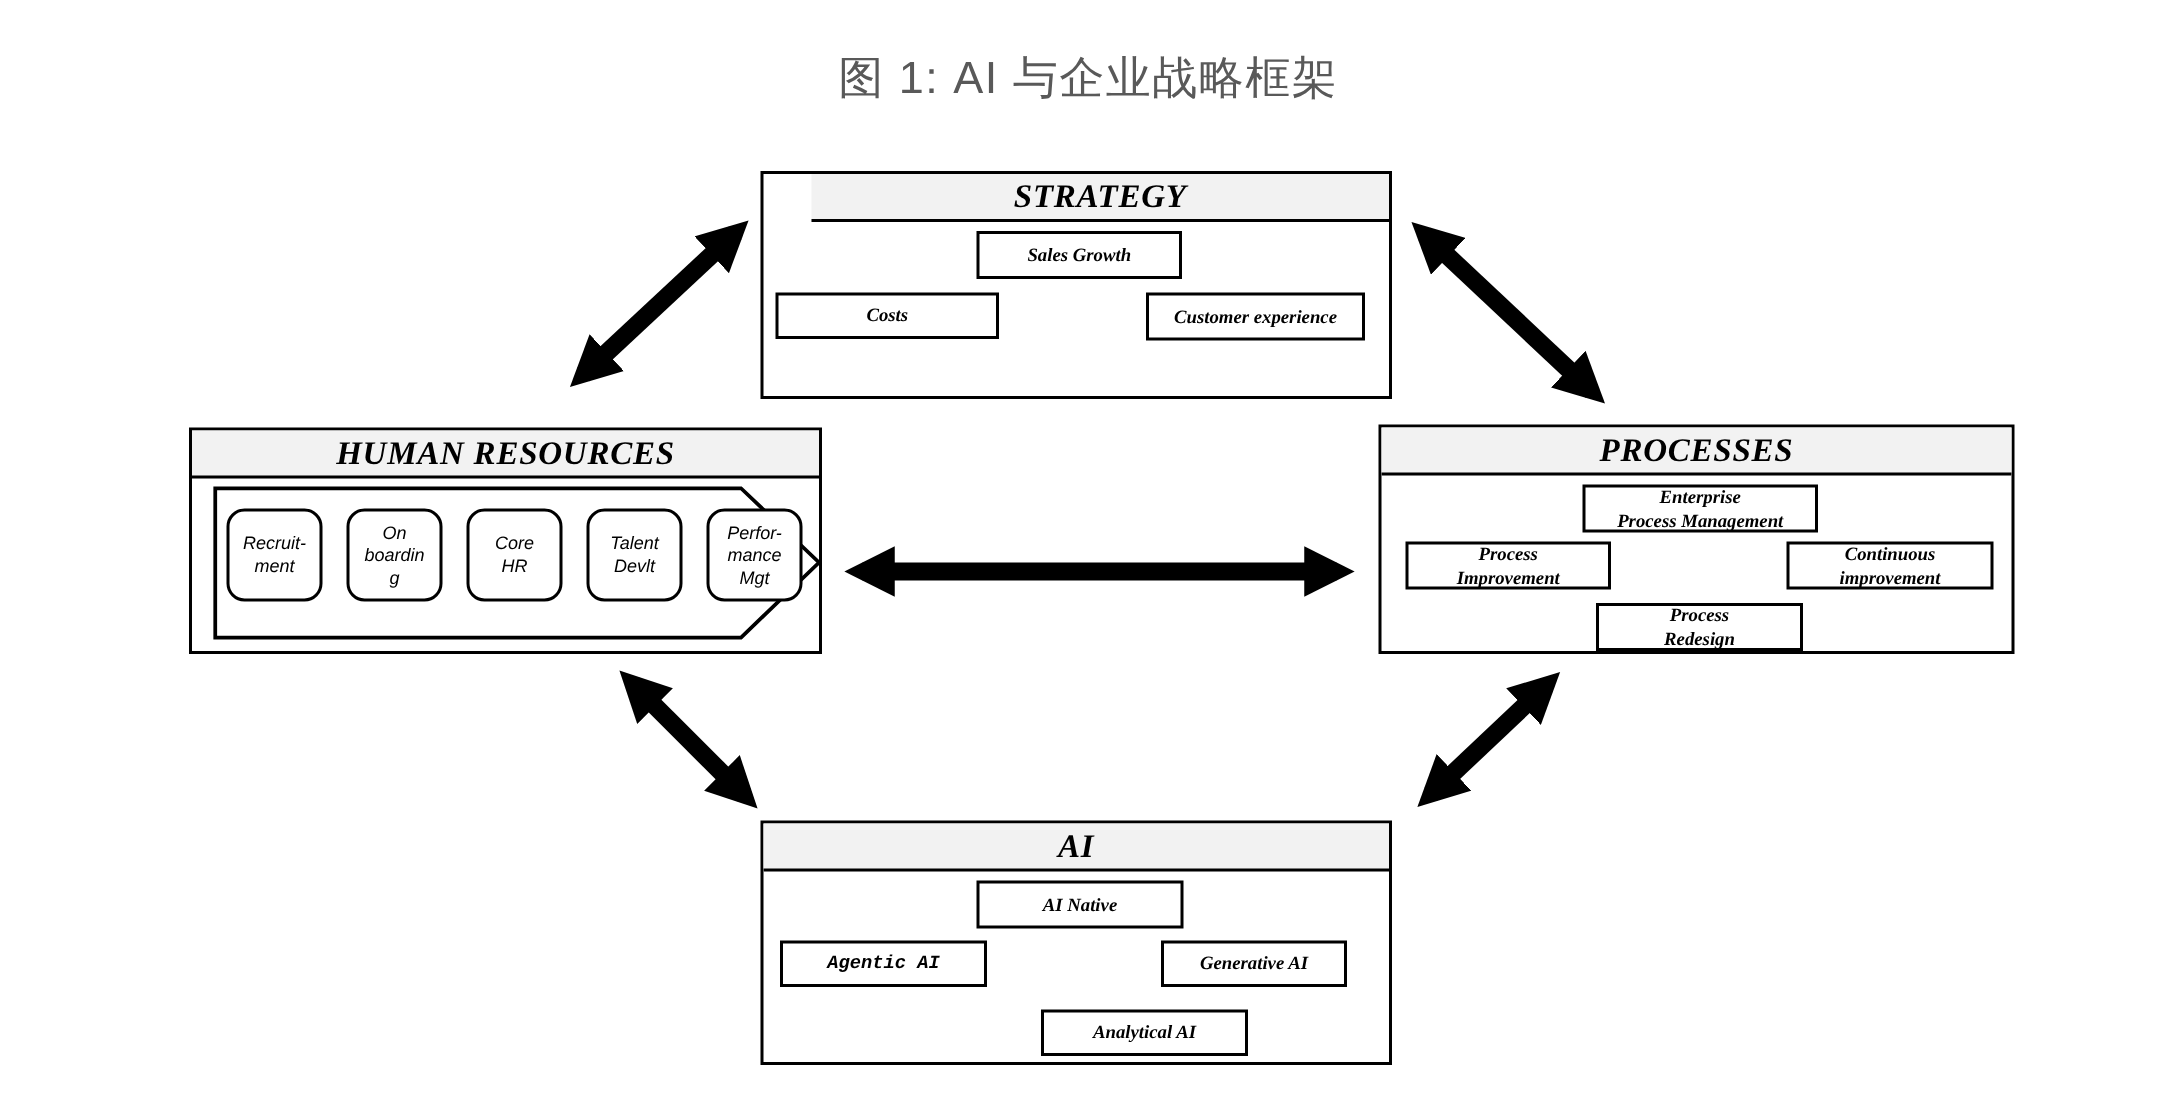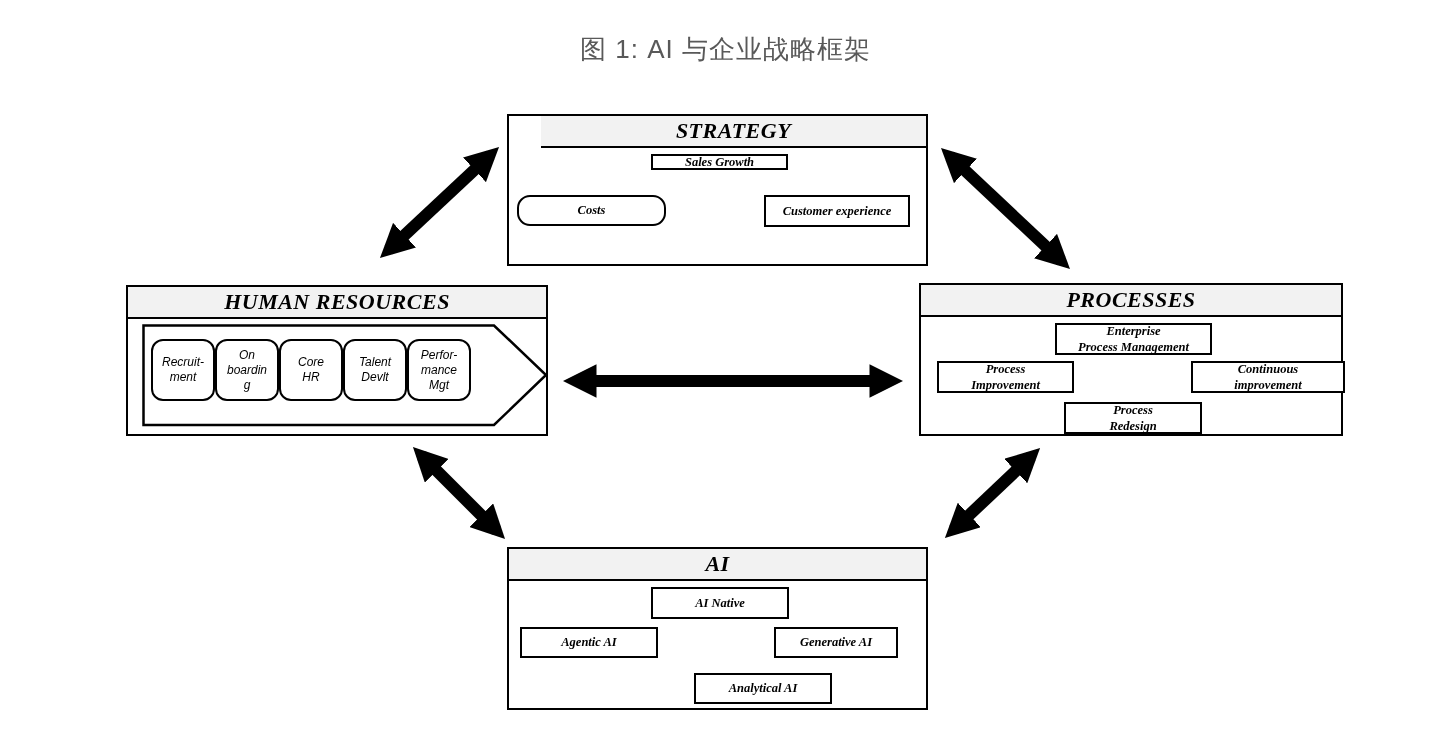--- a/index.html
+++ b/index.html
@@ -1,30 +1,30 @@
 <!DOCTYPE html>
 <html><head>
 <meta charset="utf-8">
 <style>
   html,body{margin:0;padding:0;background:#ffffff;}
   .canvas{position:relative;width:1451px;height:742px;background:#ffffff;overflow:hidden;
           font-family:"Liberation Serif",serif;color:#000;}
   .page-title{position:absolute;top:32px;left:0;width:100%;text-align:center;
-          font-family:"Liberation Sans",sans-serif;font-size:26px;font-weight:400;
+          font-family:"Liberation Sans",sans-serif;font-size:30px;font-weight:400;
           color:#595959;letter-spacing:1px;}
   .panel{position:absolute;border:2.5px solid #000;background:#fff;box-sizing:border-box;}
   .panel-header{height:30px;background:#f2f2f2;border-bottom:2.5px solid #000;
           display:flex;align-items:center;justify-content:center;
           font-weight:bold;font-style:italic;font-size:22px;letter-spacing:0.5px;}
   .pbox{position:absolute;border:2px solid #000;background:#fff;box-sizing:border-box;
           display:flex;align-items:center;justify-content:center;text-align:center;
           font-weight:bold;font-style:italic;font-size:12.5px;line-height:1.3;
           white-space:pre-line;}
   .chevron-svg{position:absolute;left:14px;top:37px;pointer-events:none;}
-  .stages{position:absolute;left:23px;top:52px;display:flex;gap:0;}
+  .stages{position:absolute;left:23px;top:52px;display:flex;gap:16px;}
   .stage{width:64px;height:62px;border:2px solid #000;border-radius:12px;background:#fff;
           box-sizing:border-box;display:flex;align-items:center;justify-content:center;
           text-align:center;font-family:"Liberation Sans",sans-serif;font-style:italic;
           font-size:12px;line-height:1.25;white-space:pre-line;}
   .arrow-layer{position:absolute;left:0;top:0;pointer-events:none;}
   .arrow-layer line{stroke:#000;stroke-width:12;}
 </style>
 </head>
 <body>
 
@@ -40,22 +40,22 @@
     </defs>
     <line x1="388.8" y1="249.8" x2="490.2" y2="155.2" marker-start="url(#ah)" marker-end="url(#ah)"></line>
     <line x1="949.8" y1="156.2" x2="1061.2" y2="260.8" marker-start="url(#ah)" marker-end="url(#ah)"></line>
     <line x1="575" y1="381" x2="891" y2="381" marker-start="url(#ah)" marker-end="url(#ah)"></line>
     <line x1="421.5" y1="455.5" x2="496.5" y2="530.5" marker-start="url(#ah)" marker-end="url(#ah)"></line>
     <line x1="953.7" y1="529.7" x2="1031.3" y2="456.3" marker-start="url(#ah)" marker-end="url(#ah)"></line>
   </svg>
 
   <div class="panel" style="left:507px;top:114px;width:421px;height:152px;padding-left:32px;">
     <div class="panel-header">STRATEGY</div>
-    <div class="pbox" style="left:142px;top:38px;width:137px;height:16px;text-align:right;">Sales Growth</div>
-    <div class="pbox" style="left:8px;top:79px;width:149px;height:31px;border-radius:13px;">Costs</div>
+    <div class="pbox" style="left:142px;top:38px;width:137px;height:32px;text-align:right;">Sales Growth</div>
+    <div class="pbox" style="left:8px;top:79px;width:149px;height:31px;">Costs</div>
     <div class="pbox" style="left:255px;top:79px;width:146px;height:32px;">Customer experience</div>
   </div>
 
   <div class="panel" style="left:126px;top:285px;width:422px;height:151px;">
     <div class="panel-header">HUMAN RESOURCES</div>
     <svg class="chevron-svg" width="408" height="103" viewBox="0 0 408 103">
       <polygon points="1.5,1.5 352,1.5 404,51 352,101 1.5,101" fill="#ffffff" stroke="#000000" stroke-width="2.5"></polygon>
     </svg>
     <div class="stages">
       <div class="stage">Recruit-
@@ -72,27 +72,27 @@
 Mgt</div>
     </div>
   </div>
 
   <div class="panel" style="left:919px;top:283px;width:424px;height:153px;">
     <div class="panel-header">PROCESSES</div>
     <div class="pbox" style="left:134px;top:38px;width:157px;height:32px;">Enterprise
 Process Management</div>
     <div class="pbox" style="left:16px;top:76px;width:137px;height:32px;">Process
 Improvement</div>
-    <div class="pbox" style="left:270px;top:76px;width:154px;height:32px;">Continuous
+    <div class="pbox" style="left:270px;top:76px;width:138px;height:32px;">Continuous
 improvement</div>
     <div class="pbox" style="left:143px;top:117px;width:138px;height:32px;">Process
 Redesign</div>
   </div>
 
   <div class="panel" style="left:507px;top:547px;width:421px;height:163px;">
     <div class="panel-header">AI</div>
     <div class="pbox" style="left:142px;top:38px;width:138px;height:32px;">AI Native</div>
-    <div class="pbox" style="left:11px;top:78px;width:138px;height:31px;">Agentic AI</div>
+    <div class="pbox" style="left:11px;top:78px;width:138px;height:31px;font-family:Liberation Mono, monospace;">Agentic AI</div>
     <div class="pbox" style="left:265px;top:78px;width:124px;height:31px;">Generative AI</div>
     <div class="pbox" style="left:142px;top:124px;width:138px;height:31px;margin-left:43px;">Analytical AI</div>
   </div>
 
 </div>
 
 </body></html>

